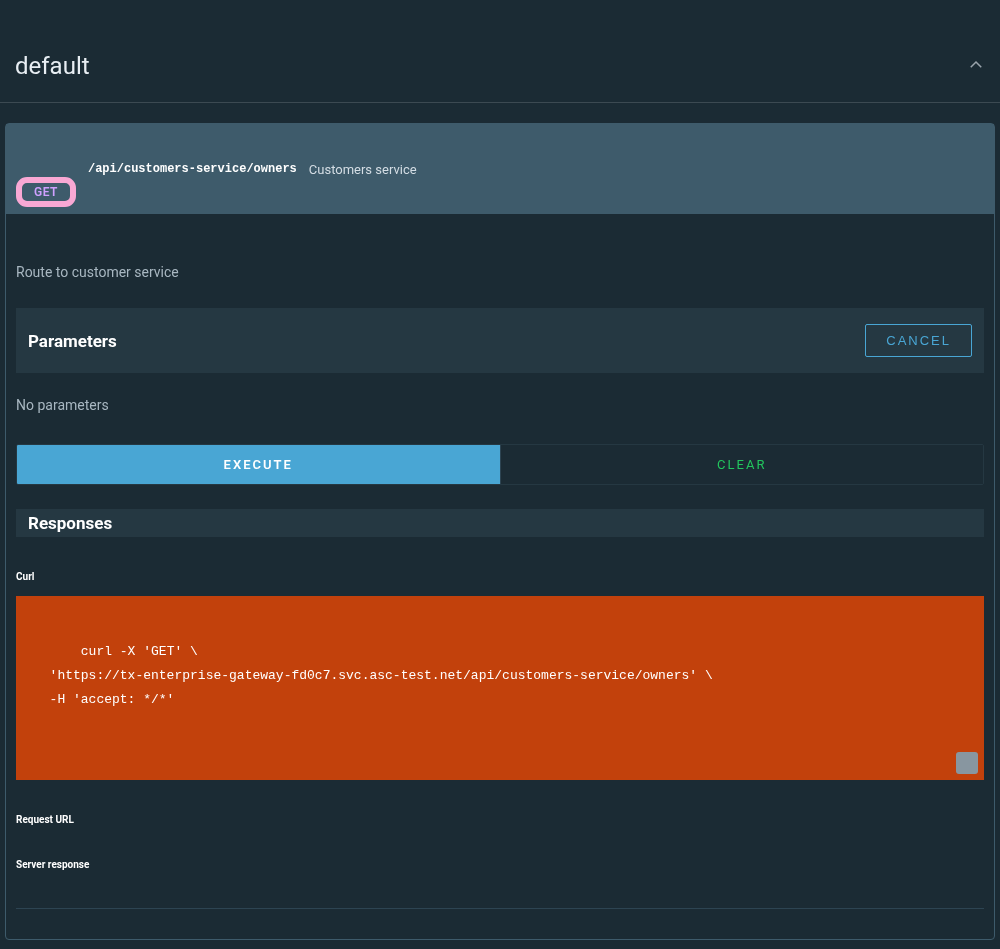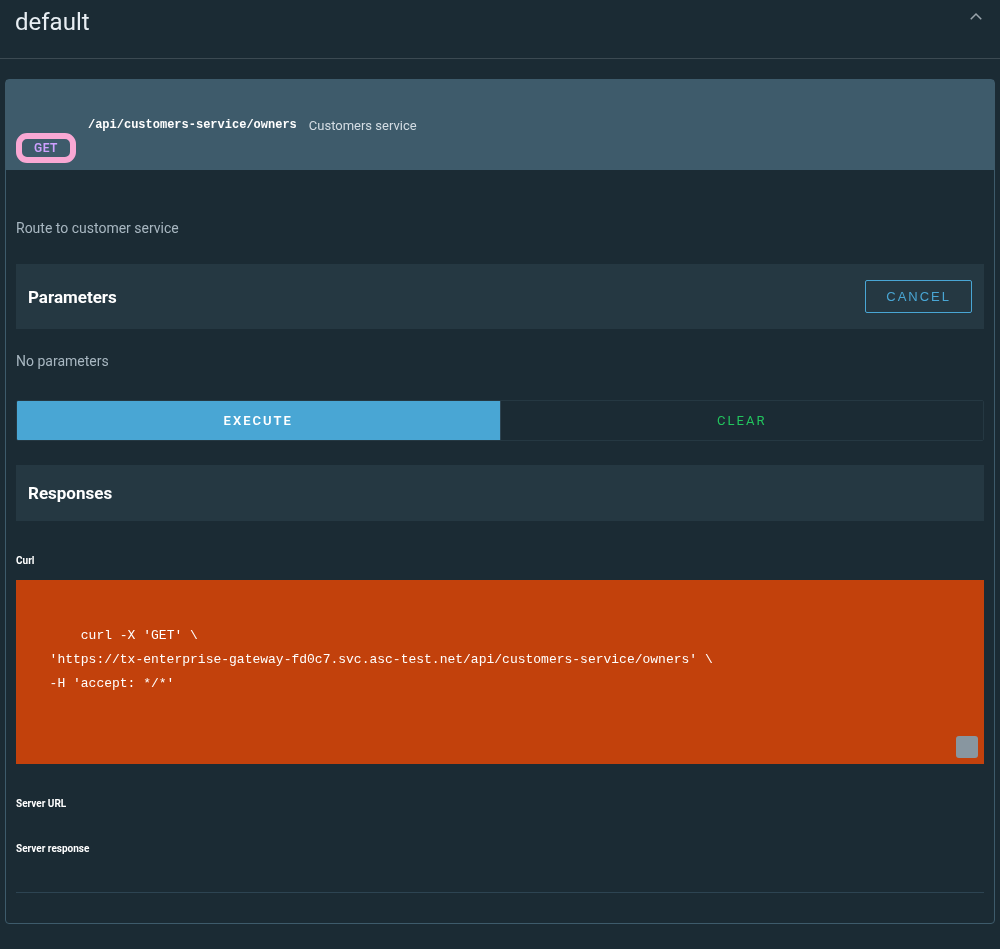--- a/index.html
+++ b/index.html
@@ -6,25 +6,26 @@
   margin: 0;
   padding: 0;
   width: 1000px;
   background: #1b2b34;
   color: #d8dee9;
   font-family: -apple-system, BlinkMacSystemFont, "Segoe UI", Roboto, "Helvetica Neue", Arial, sans-serif;
   font-size: 14px;
 }
 .tag-header {
   display: flex;
-  align-items: flex-start;
+  align-items: center;
   justify-content: space-between;
-  padding: 8px 15px 22px 15px;
+  padding: 24px 15px 22px 15px;
   border-bottom: 1px solid rgba(255,255,255,0.15);
   cursor: pointer;
+  margin-top: 28px;
 }
 .tag-title {
   font-size: 24px;
   font-weight: 400;
   color: #e8eef3;
 }
 .chevron-up {
   width: 18px;
   height: 18px;
   opacity: 0.7;
@@ -117,21 +118,21 @@
   color: #ffffff;
   font-weight: 600;
 }
 .clear-btn {
   background: #1b2b34;
   color: #22c55e;
   border-left: 1px solid #2d4452;
 }
 .responses-bar {
   background: #253842;
-  padding: 18px 12px;
+  padding: 4px 12px;
   margin-top: 24px;
 }
 .sub-heading {
   font-size: 10px;
   font-weight: 700;
   color: #ffffff;
   margin: 34px 0 14px 0;
 }
 .code-block {
   background: #c2410c;
@@ -229,21 +230,21 @@
       <div class="copy-btn">
         <span>
           <svg viewBox="0 0 24 24" stroke-width="2">
             <rect x="8" y="4" width="12" height="16" rx="2"></rect>
             <path d="M4 8v12a2 2 0 0 0 2 2h10"></path>
           </svg>
         </span>
       </div>
     </div>
 
-    <div class="sub-heading">Server URL</div>
+    <div class="sub-heading">Request URL</div>
 
     <div class="sub-heading">Server response</div>
 
     <div class="resp-table-head">
       
       
     </div>
 
   </div>
 </div>

